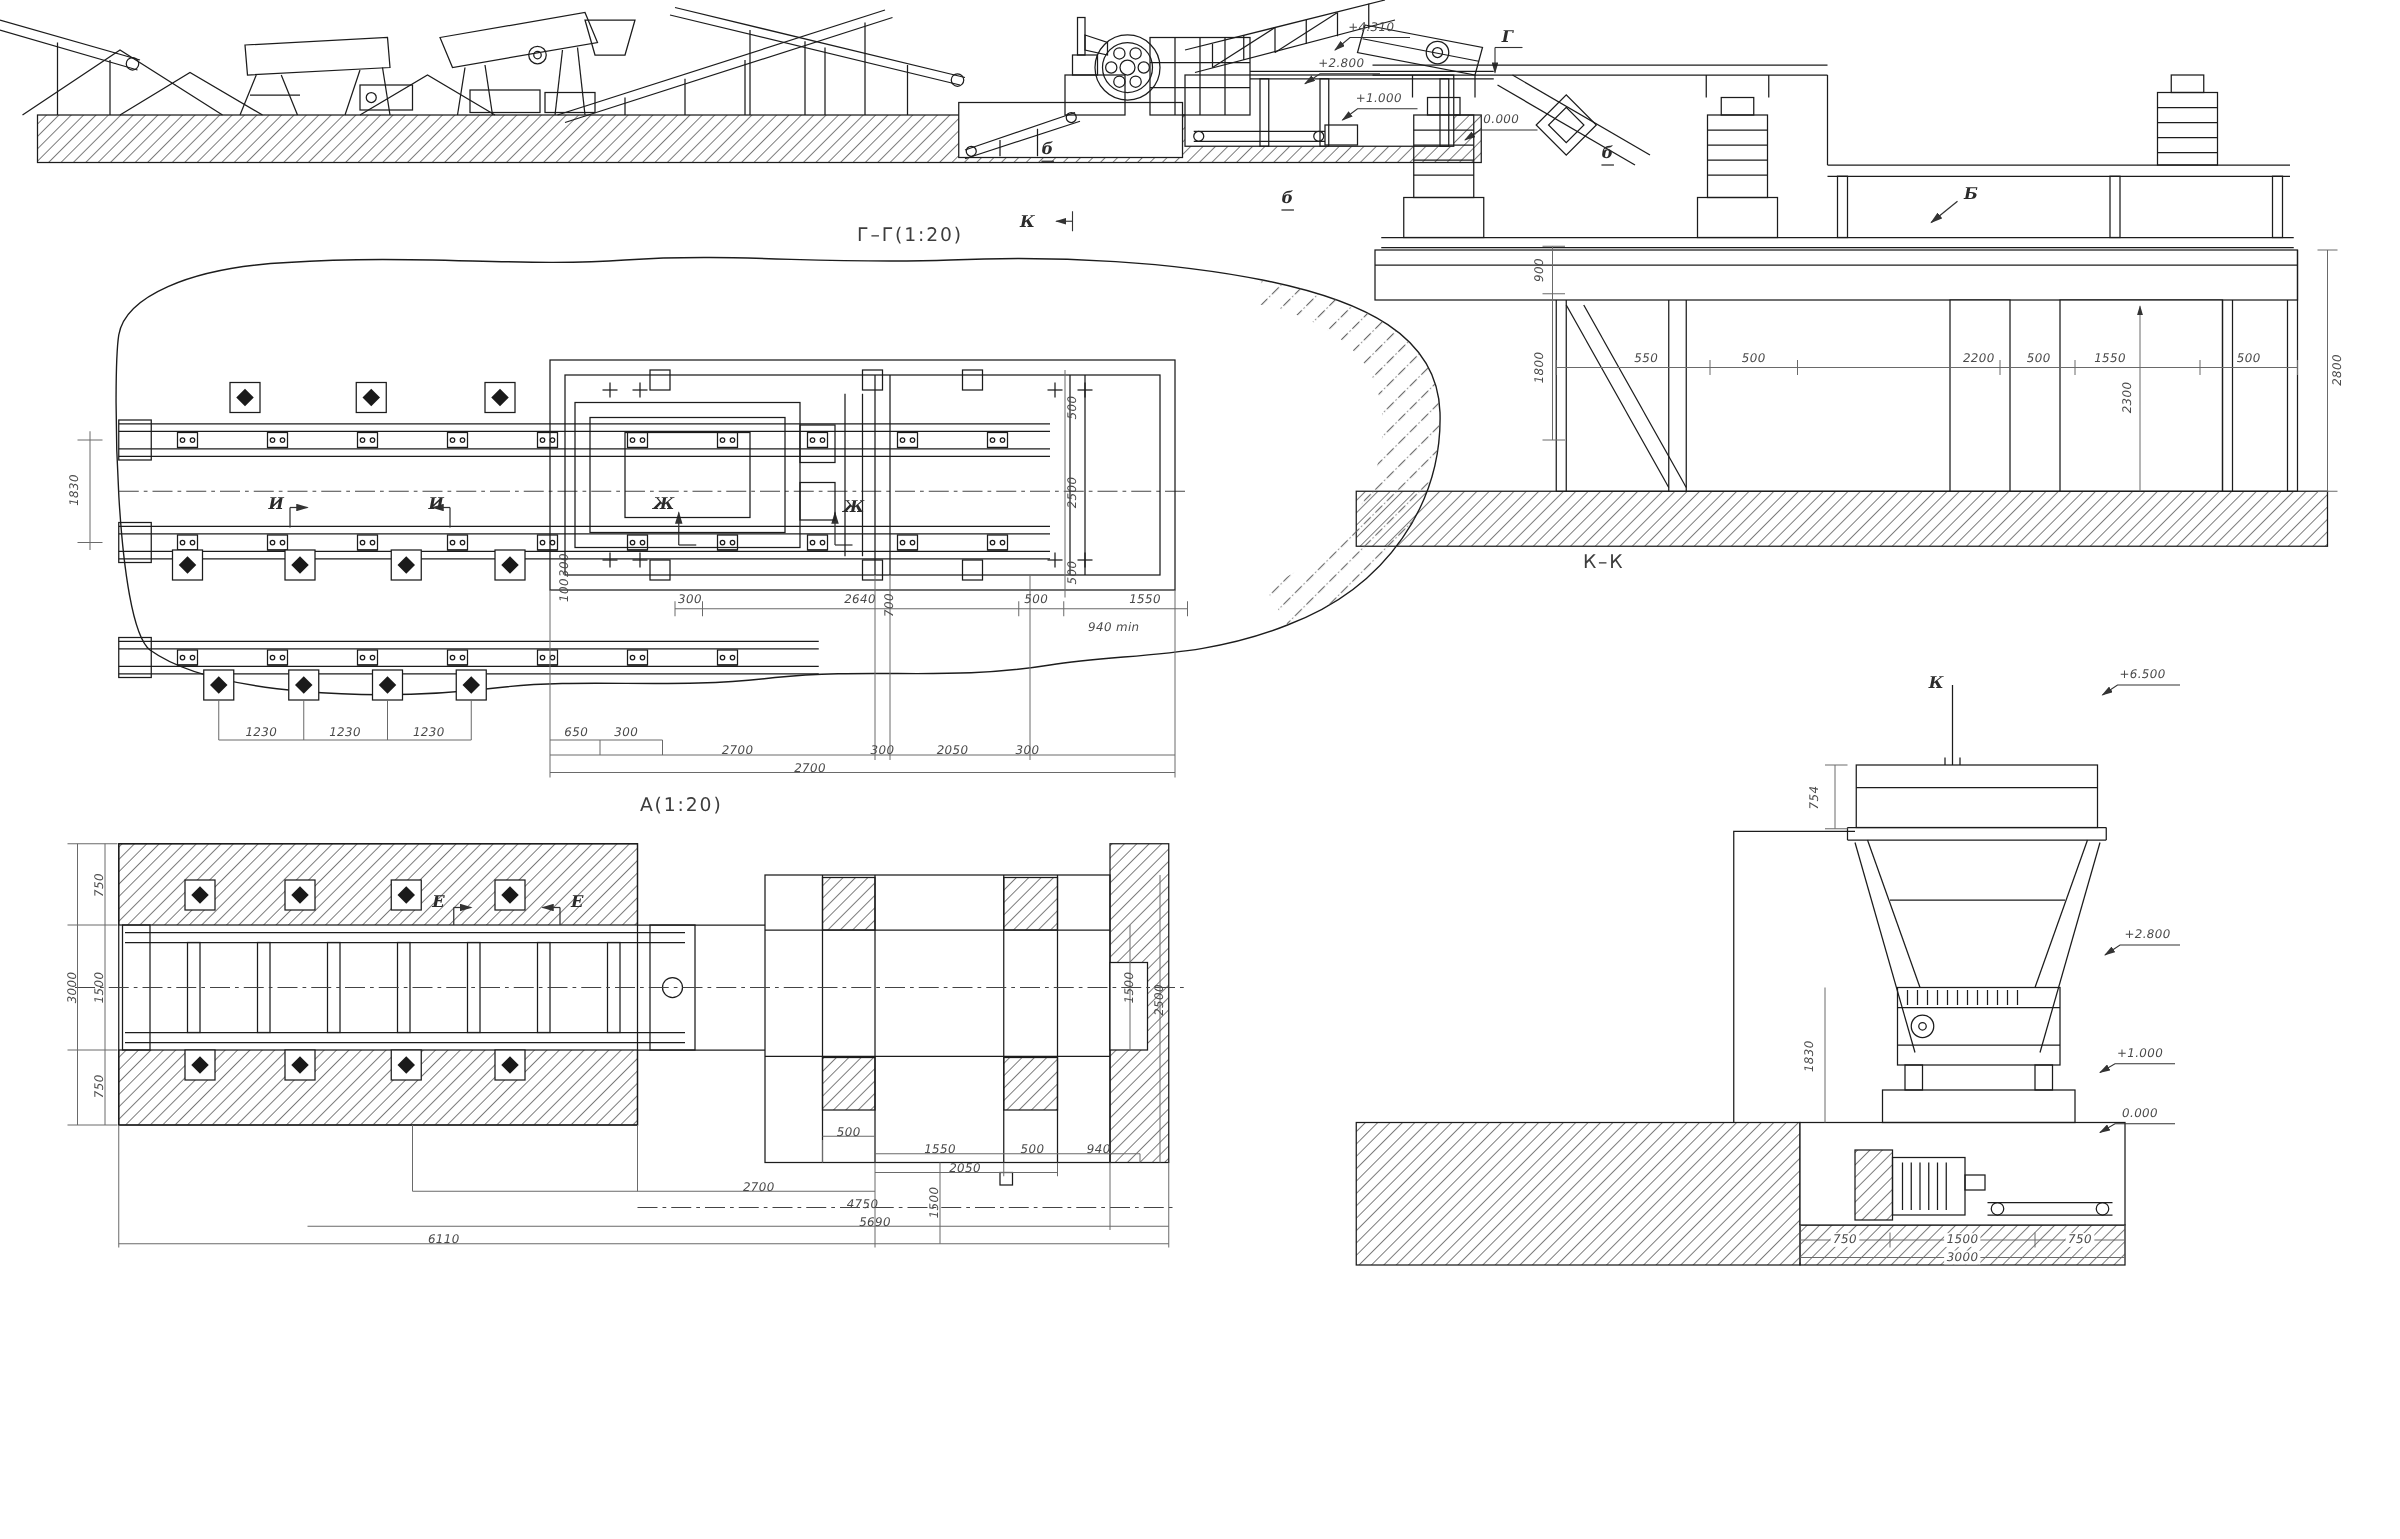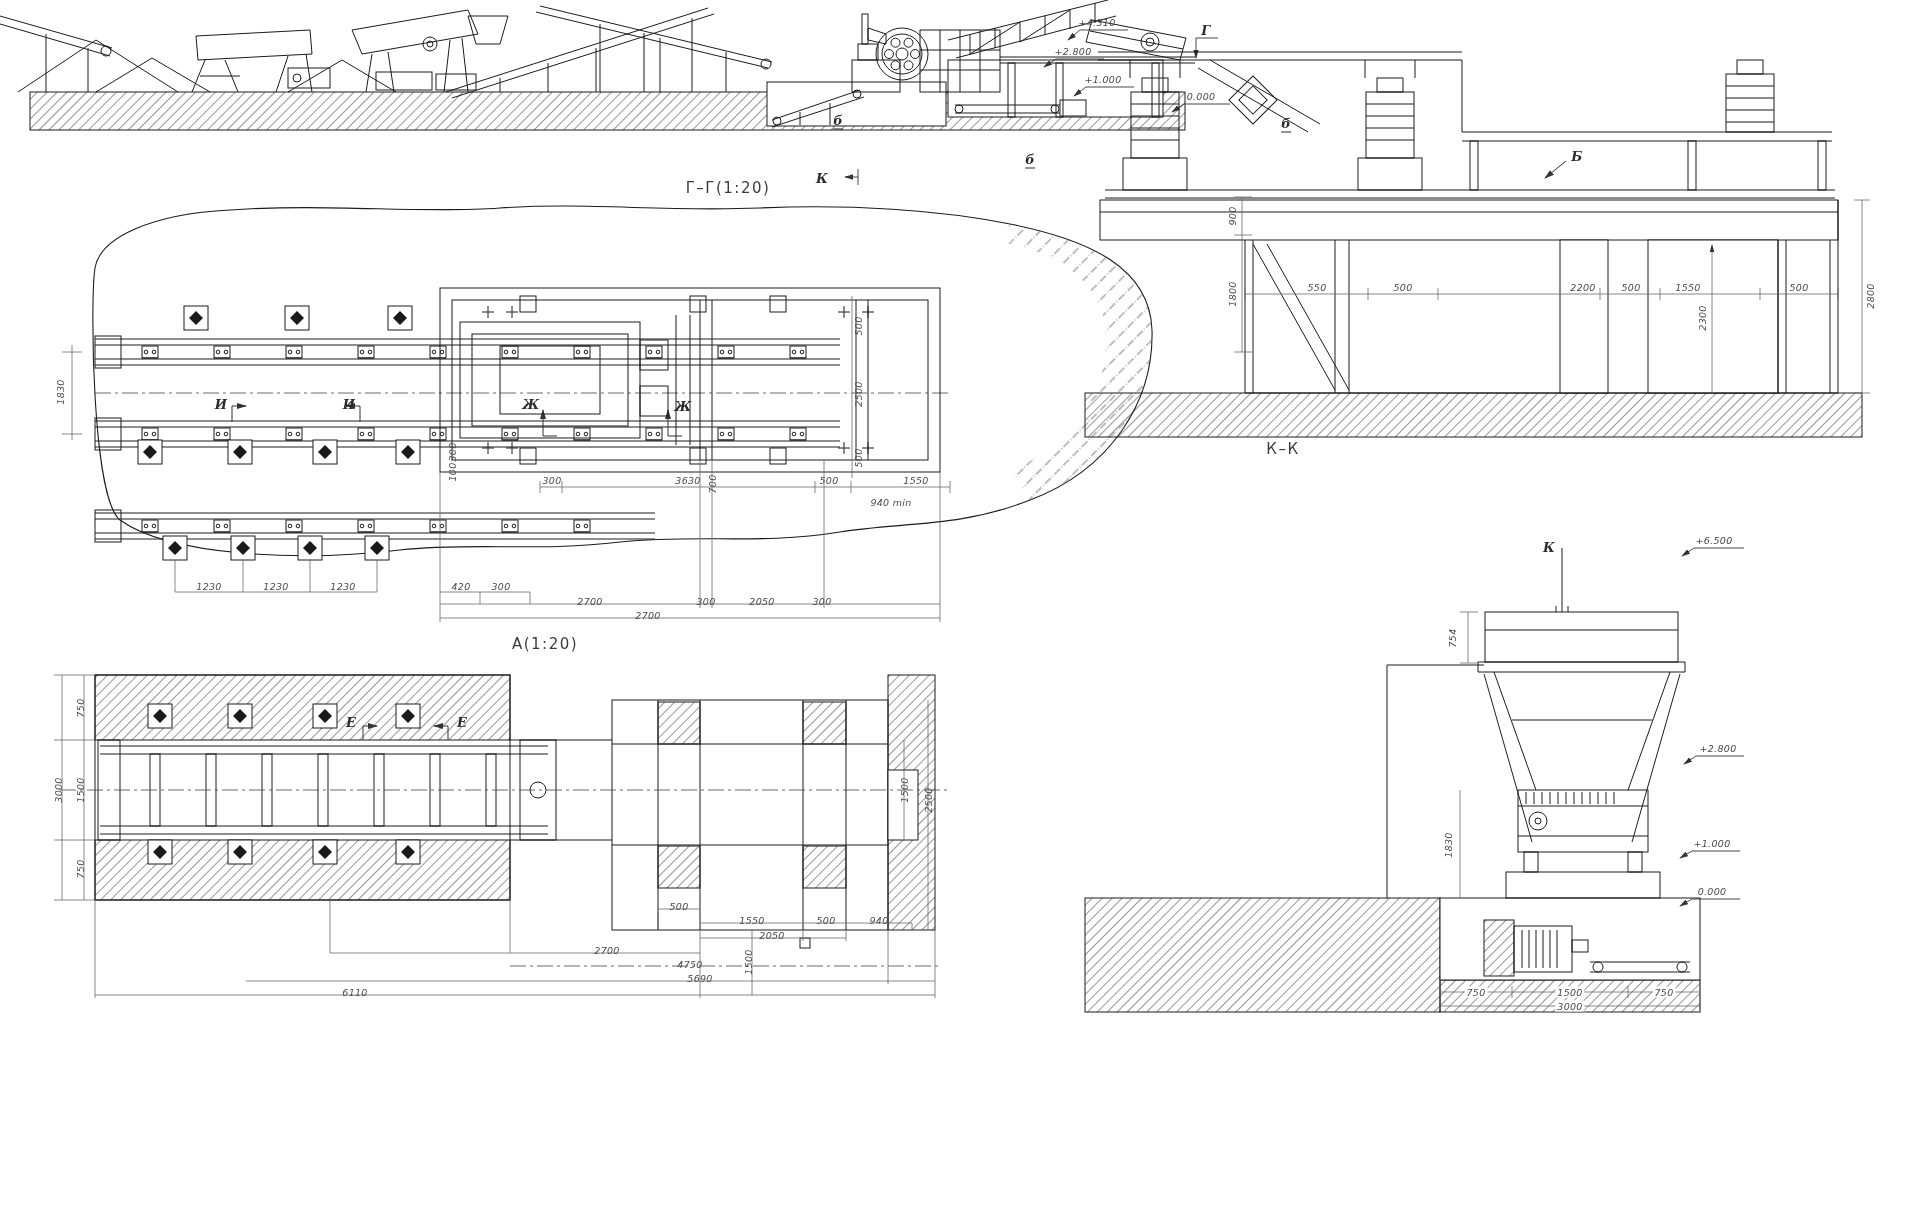--- a/index.html
+++ b/index.html
@@ -555,35 +555,35 @@
       <div class="lbl" style="left: 1799px; top: 287px;">500</div>
       <div class="lbl r90" style="left: 1232px; top: 216px;">900</div>
       <div class="lbl r90" style="left: 1232px; top: 294px;">1800</div>
       <div class="lbl r90" style="left: 1702px; top: 318px;">2300</div>
       <div class="lbl r90" style="left: 1870px; top: 296px;">2800</div>
       <div class="lbl marker" style="left: 221px; top: 404px;">И</div>
       <div class="lbl marker" style="left: 349px; top: 404px;">И</div>
       <div class="lbl marker" style="left: 531px; top: 404px;">Ж</div>
       <div class="lbl marker" style="left: 683px; top: 406px;">Ж</div>
       <div class="lbl" style="left: 552px; top: 480px;">300</div>
-      <div class="lbl" style="left: 688px; top: 480px;">3630</div>
+      <div class="lbl" style="left: 688px; top: 480px;">2640</div>
       <div class="lbl" style="left: 829px; top: 480px;">500</div>
       <div class="lbl" style="left: 916px; top: 480px;">1550</div>
       <div class="lbl" style="left: 874px; top: 502px; margin-left: 17px;">940 min</div>
       <div class="lbl r90" style="left: 60px; top: 392px;">1830</div>
       <div class="lbl r90" style="left: 858px; top: 326px;">500</div>
       <div class="lbl r90" style="left: 858px; top: 394px;">2500</div>
       <div class="lbl r90" style="left: 858px; top: 458px;">500</div>
       <div class="lbl r90" style="left: 712px; top: 484px;">700</div>
       <div class="lbl r90" style="left: 452px; top: 452px;">300</div>
       <div class="lbl r90" style="left: 452px; top: 472px;">100</div>
       <div class="lbl" style="left: 209px; top: 586px;">1230</div>
       <div class="lbl" style="left: 276px; top: 586px;">1230</div>
       <div class="lbl" style="left: 343px; top: 586px;">1230</div>
-      <div class="lbl" style="left: 461px; top: 586px;">420</div>
+      <div class="lbl" style="left: 461px; top: 586px;">650</div>
       <div class="lbl" style="left: 501px; top: 586px;">300</div>
       <div class="lbl" style="left: 590px; top: 601px;">2700</div>
       <div class="lbl" style="left: 706px; top: 601px;">300</div>
       <div class="lbl" style="left: 762px; top: 601px;">2050</div>
       <div class="lbl" style="left: 822px; top: 601px;">300</div>
       <div class="lbl" style="left: 648px; top: 615px;">2700</div>
       <div class="lbl marker" style="left: 351px; top: 722px;">Е</div>
       <div class="lbl marker" style="left: 462px; top: 722px;">Е</div>
       <div class="lbl r90" style="left: 58px; top: 790px;">3000</div>
       <div class="lbl r90" style="left: 80px; top: 708px;">750</div>

